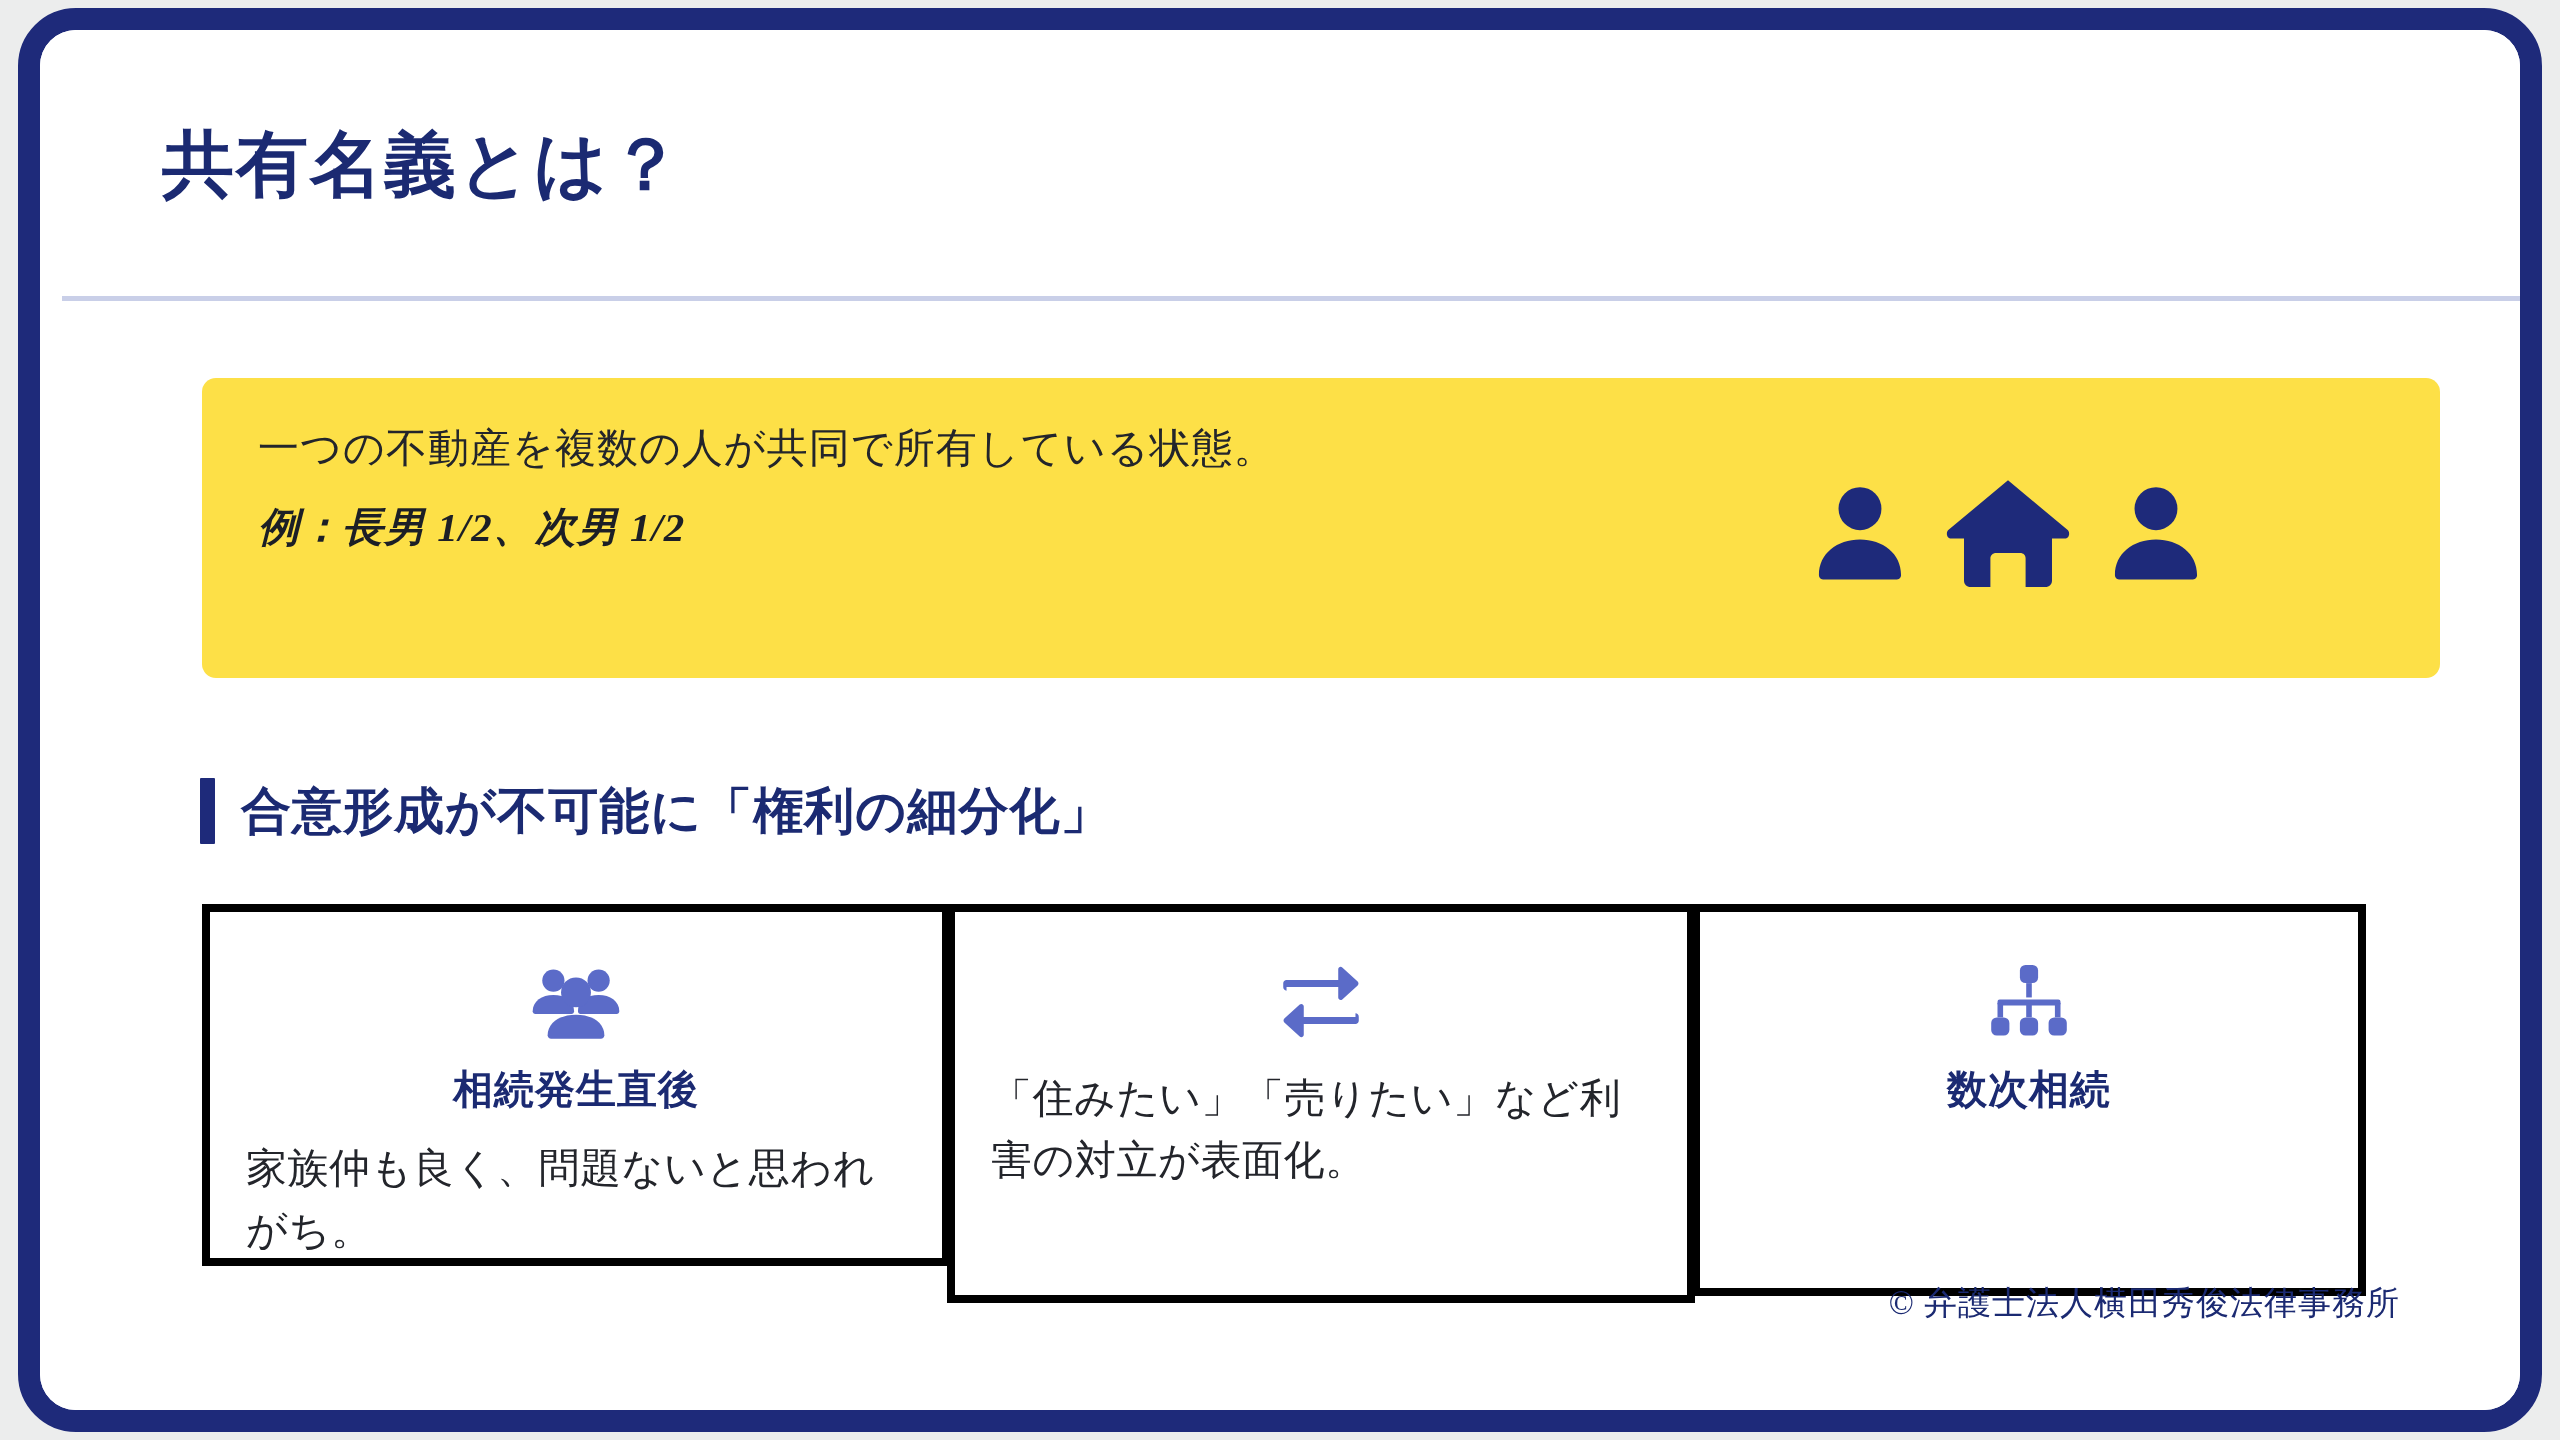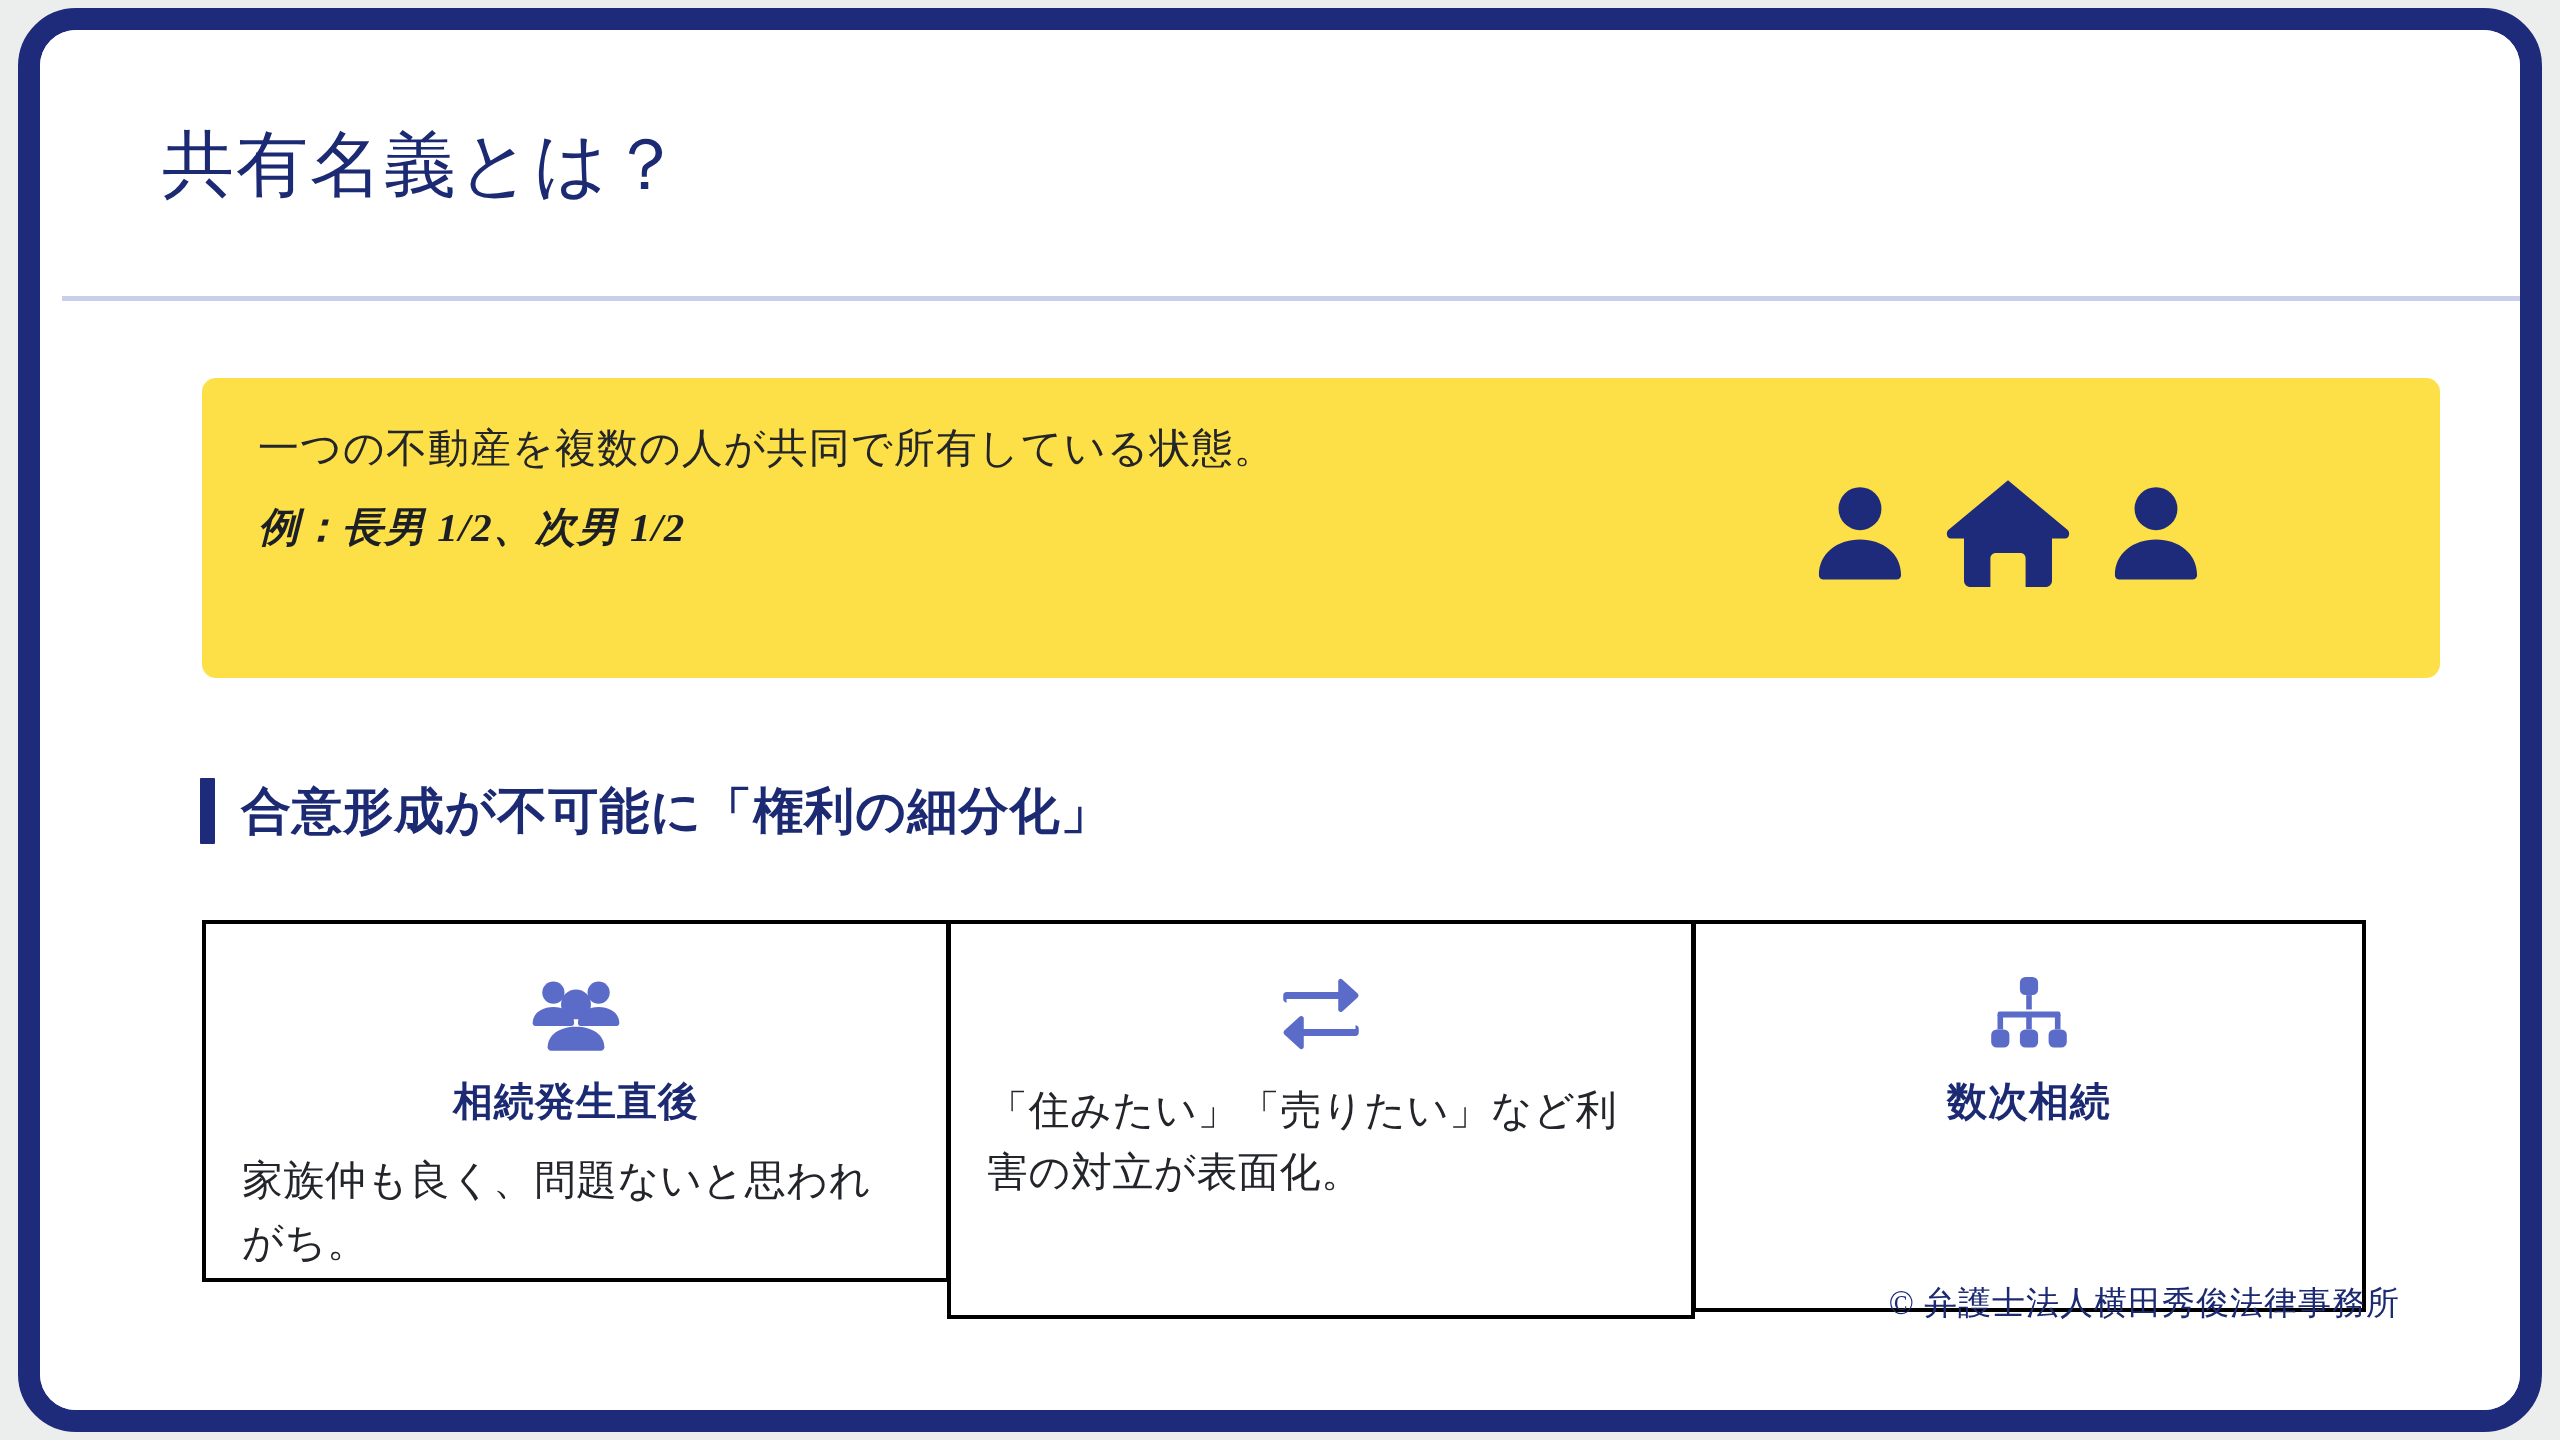--- a/index.html
+++ b/index.html
@@ -41,21 +41,21 @@
   
   .title-block {
     position: absolute;
     left: 122px;
     top: 96px;
     width: 2240px;
   }
   .slide-title {
     margin: 0;
     font-size: 72px;
-    font-weight: 400;
+    font-weight: 700;
     color: #1b2a72;
     letter-spacing: 2px;
     line-height: 1.1;
     white-space: nowrap;
   }
   .title-divider {
     position: absolute;
     left: 22px;
     top: 266px;
     width: 2458px;
@@ -133,24 +133,23 @@
     left: 162px;
     top: 874px;
     width: 2238px;
     height: 400px;
   }
   .card {
     position: absolute;
     top: 0;
     box-sizing: border-box;
     background: #ffffff;
-    border: 4px solid #000000;
+    border: 8px solid #000000;
     padding: 42px 36px 0 36px;
     text-align: center;
-    margin-top: 16px;
   }
   .card--1 { left: 0px;    width: 748px; height: 362px; }
   .card--2 { left: 745px;  width: 748px; height: 399px; }
   .card--3 { left: 1490px; width: 674px; height: 392px; }
 
   .card-icon {
     height: 96px;
     display: flex;
     align-items: center;
     justify-content: center;

